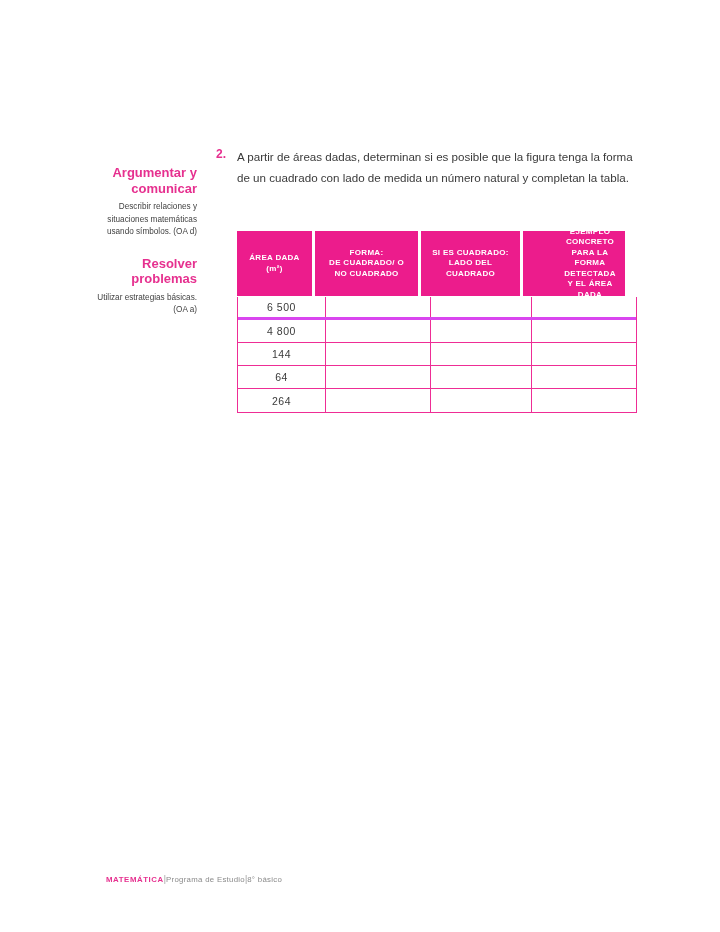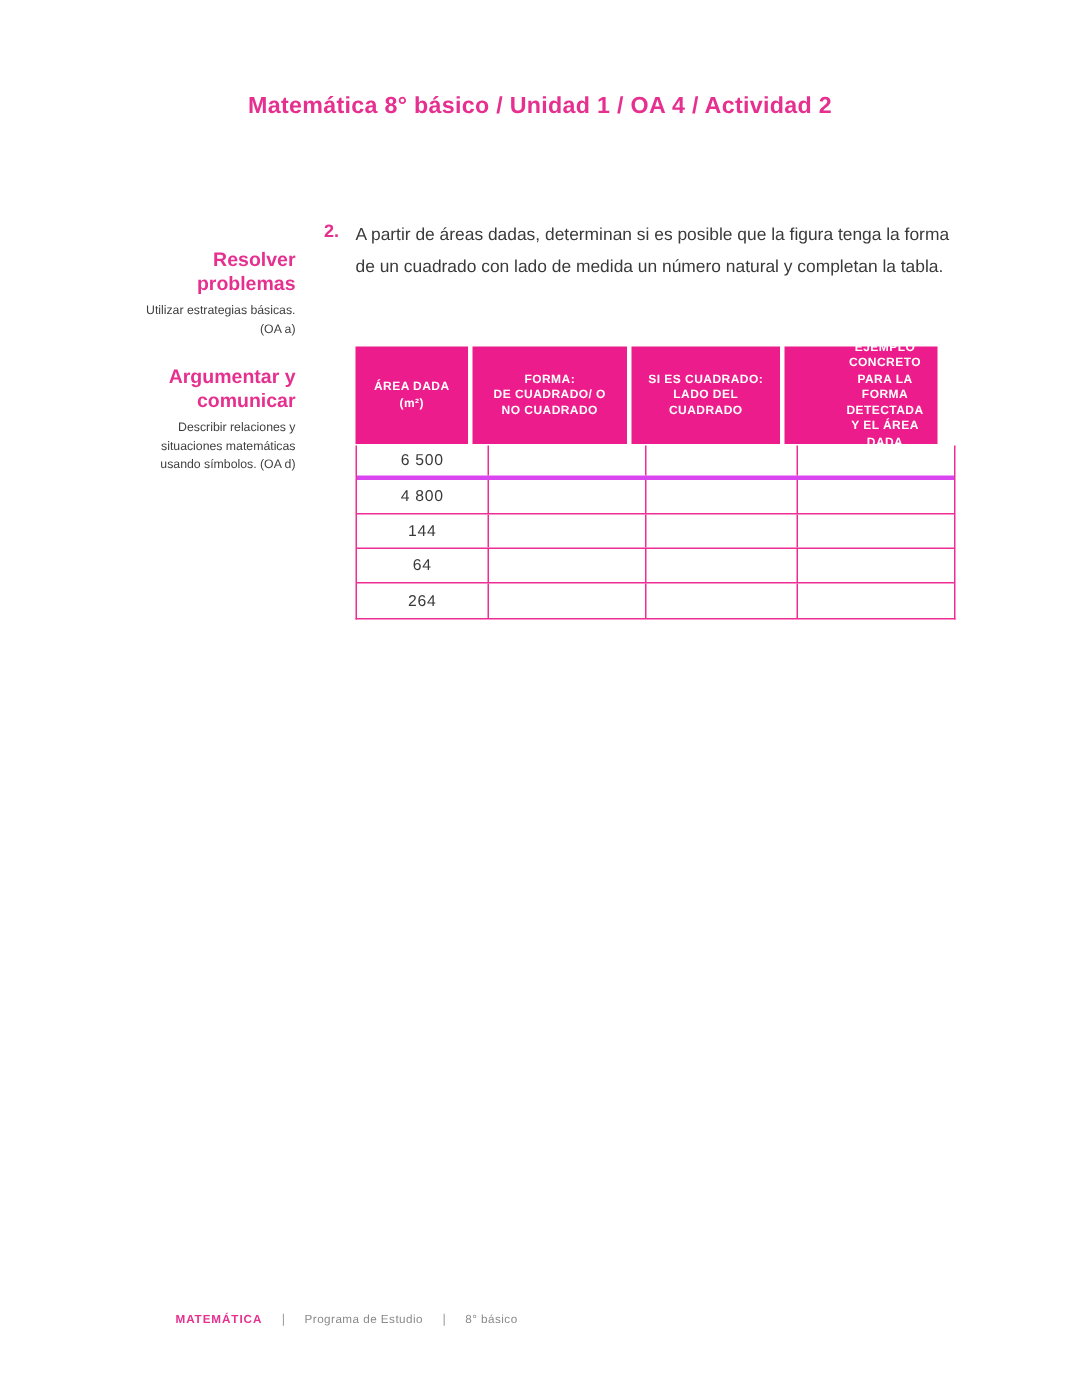--- a/index.html
+++ b/index.html
@@ -123,54 +123,52 @@
   .area-cell {
     color: #3a3a3a;
     font-size: 10.5px;
     letter-spacing: 0.5px;
   }
 
   
   .footer {
     position: absolute;
     top: 874px;
-    left: 117px;
+    left: 106px;
     display: flex;
     align-items: center;
-    gap: 13px;
     font-size: 7.8px;
   }
   .footer-brand {
     color: #e6308f;
     font-weight: bold;
     letter-spacing: 0.6px;
   }
   .footer-separator { color: #9a9a9a; font-size: 8.5px; }
   .footer-text { color: #8a8a8a; letter-spacing: 0.3px; }
 </style>
 </head>
 <body>
 
 <div class="page">
 
-  <div class="page-title">Matemática 8° básico / Unidad 1 / OA 4 / Actividad 2</div>
 
   <div class="sidebar">
-    <div class="sidebar-section">
-      <div class="sidebar-section-title">Resolver
-problemas</div>
-      <div class="sidebar-section-desc">Utilizar estrategias básicas.
-(OA a)</div>
-    </div>
     <div class="sidebar-section">
       <div class="sidebar-section-title">Argumentar y
 comunicar</div>
       <div class="sidebar-section-desc">Describir relaciones y
 situaciones matemáticas
 usando símbolos. (OA d)</div>
+    </div>
+    <div class="sidebar-section">
+      <div class="sidebar-section-title">Resolver
+problemas</div>
+      <div class="sidebar-section-desc">Utilizar estrategias básicas.
+(OA a)</div>
     </div>
   </div>
 
   <div class="activity-number">2.</div>
   <div class="activity-text">A partir de áreas dadas, determinan si es posible que la figura tenga la forma de un cuadrado con lado de medida un número natural y completan la tabla.</div>
 
   <div class="worksheet-table">
     <div class="table-header-row">
       <div class="table-header-cell hcol1">ÁREA DADA (m²)</div>
       <div class="table-header-cell hcol2">FORMA:

